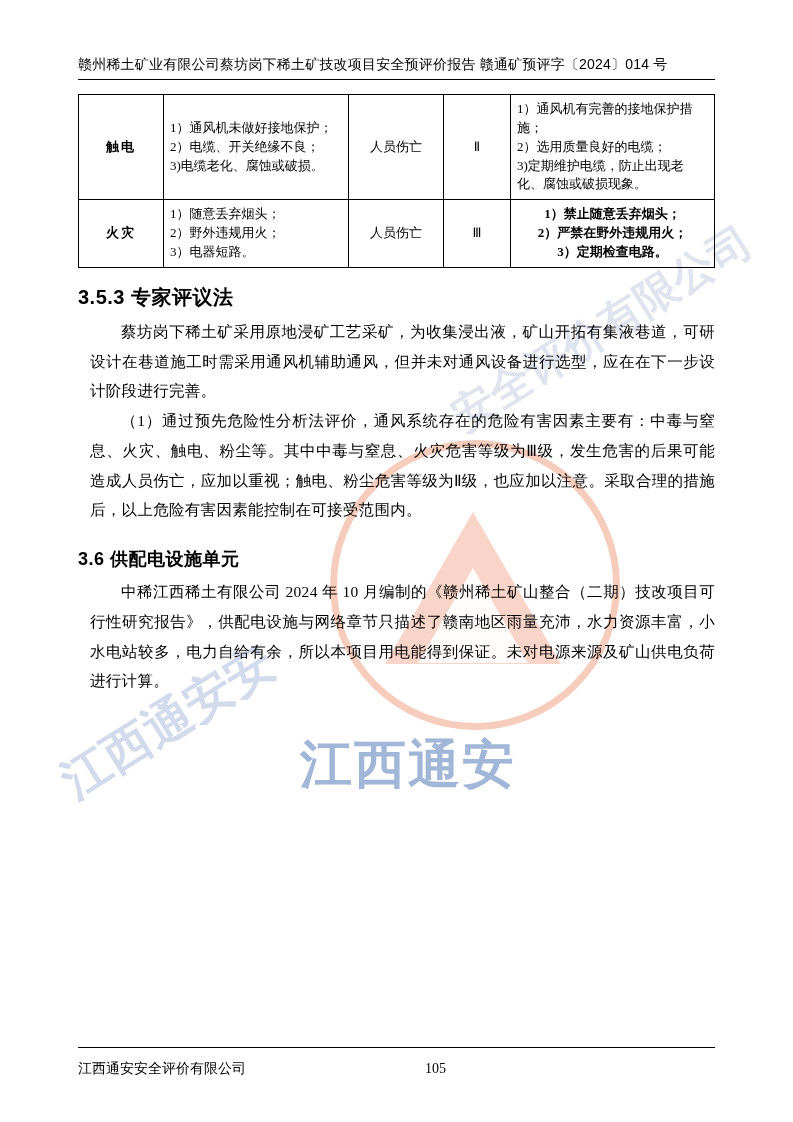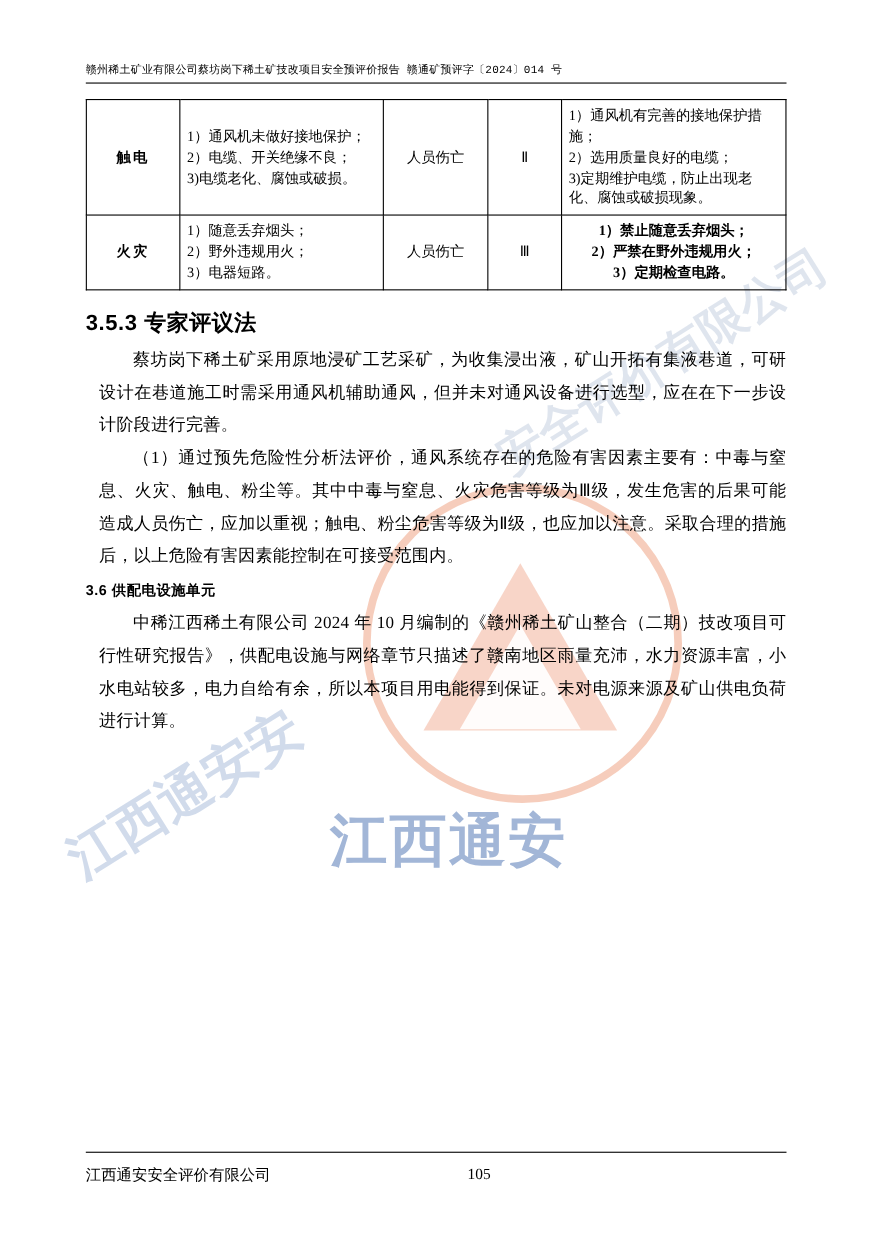--- a/index.html
+++ b/index.html
@@ -94,26 +94,26 @@
     color: rgba(70, 110, 175, 0.50);
     white-space: nowrap;
     font-family: "Liberation Serif", serif;
     letter-spacing: 2px;
   }
 
   
   .doc-header {
     position: relative;
     z-index: 10;
-    font-size: 10px;
+    font-size: 14px;
     letter-spacing: 0.2px;
     padding-bottom: 5px;
     border-bottom: 1.5px solid #000;
     white-space: nowrap;
-    font-family: Liberation Mono, monospace;
+    font-family: Liberation Sans, sans-serif;
   }
 
   
   table.risk-table {
     position: relative;
     z-index: 10;
     width: 100%;
     border-collapse: collapse;
     margin-top: 14px;
     font-size: 13px;
@@ -159,22 +159,22 @@
   h3.sec {
     position: relative;
     z-index: 10;
     font-size: 20px;
     font-weight: bold;
     margin: 16px 0 6px 0;
     letter-spacing: 0.5px;
     font-family: "Liberation Sans", sans-serif;
   }
   h3.sec.big {
-    font-size: 13px;
-    margin-top: 7px;
+    font-size: 18px;
+    margin-top: 22px;
   }
   p.body {
     position: relative;
     z-index: 10;
     font-size: 15.5px;
     line-height: 1.92;
     margin: 0 0 0 12px;
     text-align: justify;
     text-justify: inter-ideograph;
     text-indent: 2em;

